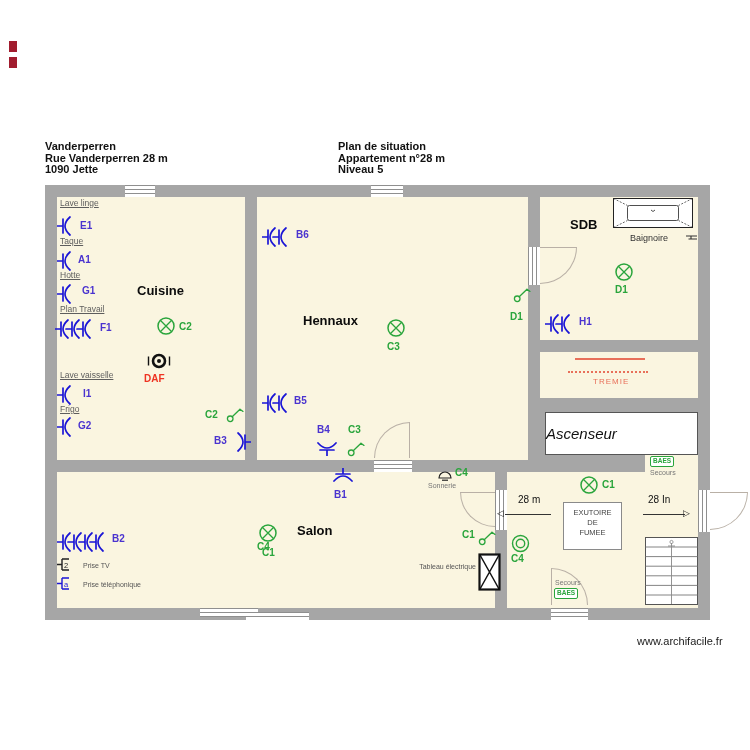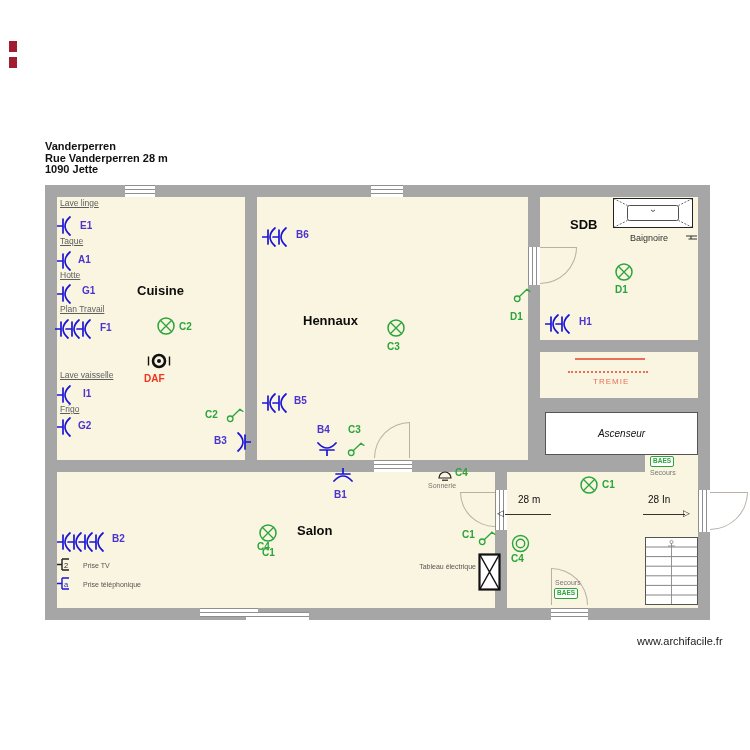--- a/index.html
+++ b/index.html
@@ -21,38 +21,43 @@
   .lbl.g{color:var(--green)} .lbl.r{color:var(--dafred)}
   .room-lbl{position:absolute;font-weight:bold;font-size:13px;color:#0c0c0c;white-space:nowrap;line-height:1}
   .fix{position:absolute;font-size:8.5px;color:#5d5d5d;text-decoration:underline;white-space:nowrap;line-height:1}
   .tiny{position:absolute;font-size:7px;color:#767676;white-space:nowrap;line-height:1}
   .badge{position:absolute;border:1px solid var(--green);color:var(--green);background:#fff;font-size:6.5px;font-weight:bold;padding:1px 2px;line-height:1;border-radius:2px}
   .dim{position:absolute;font-size:10px;color:#111;white-space:nowrap;line-height:1}
   .dimline{position:absolute;background:#333;height:1px}
   .arr{position:absolute;font-size:9px;color:#222;line-height:1}
   .redmark{position:absolute;width:8px;height:11px;background:#a11c2e}
   .exu{position:absolute;background:#fff;border:1px solid #8a8a8a;font-size:7.5px;color:#444;text-align:center;line-height:1.35;padding-top:5px}
-  .asc{position:absolute;background:#fff;border:1px solid #555;font-style:italic;font-size:10px;color:#111;text-align:center;line-height:41px}
+  .asc{position:absolute;background:#fff;border:1px solid #555;font-style:italic;font-size:15px;color:#111;line-height:41px}
   .trem-solid{position:absolute;height:2px;background:var(--tremie)}
   .trem-dot{position:absolute;height:0;border-top:2px dotted var(--tremie)}
   .trem-lbl{position:absolute;font-size:8px;color:var(--tremie);letter-spacing:1px;line-height:1}
   .site{position:absolute;font-size:11px;color:#1a1a1a;line-height:1}
 </style>
 </head>
 <body>
 
 <div id="screen">
 
   <div class="redmark" style="left:9px;top:41px"></div>
   <div class="redmark" style="left:9px;top:57px"></div>
 
   <div class="hdr" style="left:45px;top:141px">
     <div>Vanderperren</div>
     <div>Rue Vanderperren 28 m</div>
     <div>1090 Jette</div>
+  </div>
+  <div class="hdr" style="left:338px;top:141px">
+    <div>Plan de situation</div>
+    <div>Appartement n°28 m</div>
+    <div>Niveau 5</div>
   </div>
 
   <div id="plan">
     <div class="wallbase"></div>
 
     <div class="room" style="left:12px;top:12px;width:188px;height:263px"></div>
     <div class="room" style="left:212px;top:12px;width:271px;height:263px"></div>
     <div class="room" style="left:495px;top:12px;width:158px;height:143px"></div>
     <div class="room" style="left:495px;top:167px;width:158px;height:46px"></div>
     <div class="room" style="left:12px;top:287px;width:438px;height:136px"></div>
@@ -185,20 +190,25 @@
     <span class="badge" style="left:605px;top:271px">BAES</span>
     <span class="tiny" style="left:605px;top:284px">Secours</span>
     <span class="sym" style="left:533px;top:289px"><svg width="22" height="22" viewBox="0 0 22 22">
           <circle cx="11" cy="11" r="8" fill="none" stroke="#2aa53c" stroke-width="1.5"></circle>
           <path d="M5.3 5.3L16.7 16.7M16.7 5.3L5.3 16.7" stroke="#2aa53c" stroke-width="1.3"></path>
         </svg></span>
     <span class="lbl g" style="left:557px;top:295px">C1</span>
     <span class="dim" style="left:473px;top:310px">28 m</span>
     <div class="dimline" style="left:460px;top:329px;width:46px"></div>
     <span class="arr" style="left:452px;top:324px">◁</span>
+    <div class="exu" style="left:518px;top:317px;width:59px;height:48px">
+      <div>EXUTOIRE</div>
+      <div>DE</div>
+      <div>FUMEE</div>
+    </div>
     <span class="dim" style="left:603px;top:310px">28 In</span>
     <div class="dimline" style="left:598px;top:329px;width:42px"></div>
     <span class="arr" style="left:638px;top:324px">▷</span>
     <span class="sym" style="left:466px;top:349px"><svg width="19" height="19" viewBox="0 0 19 19">
           <circle cx="9.5" cy="9.5" r="8" fill="none" stroke="#2aa53c" stroke-width="1.4"></circle>
           <circle cx="9.5" cy="9.5" r="4.2" fill="none" stroke="#2aa53c" stroke-width="1.4"></circle>
         </svg></span>
     <span class="lbl g" style="left:466px;top:369px">C4</span>
     <span class="sym" style="left:600px;top:352px"><svg width="53" height="68" viewBox="0 0 53 68">
           <rect x="0.5" y="0.5" width="52" height="67" fill="#fff" stroke="#555"></rect>

